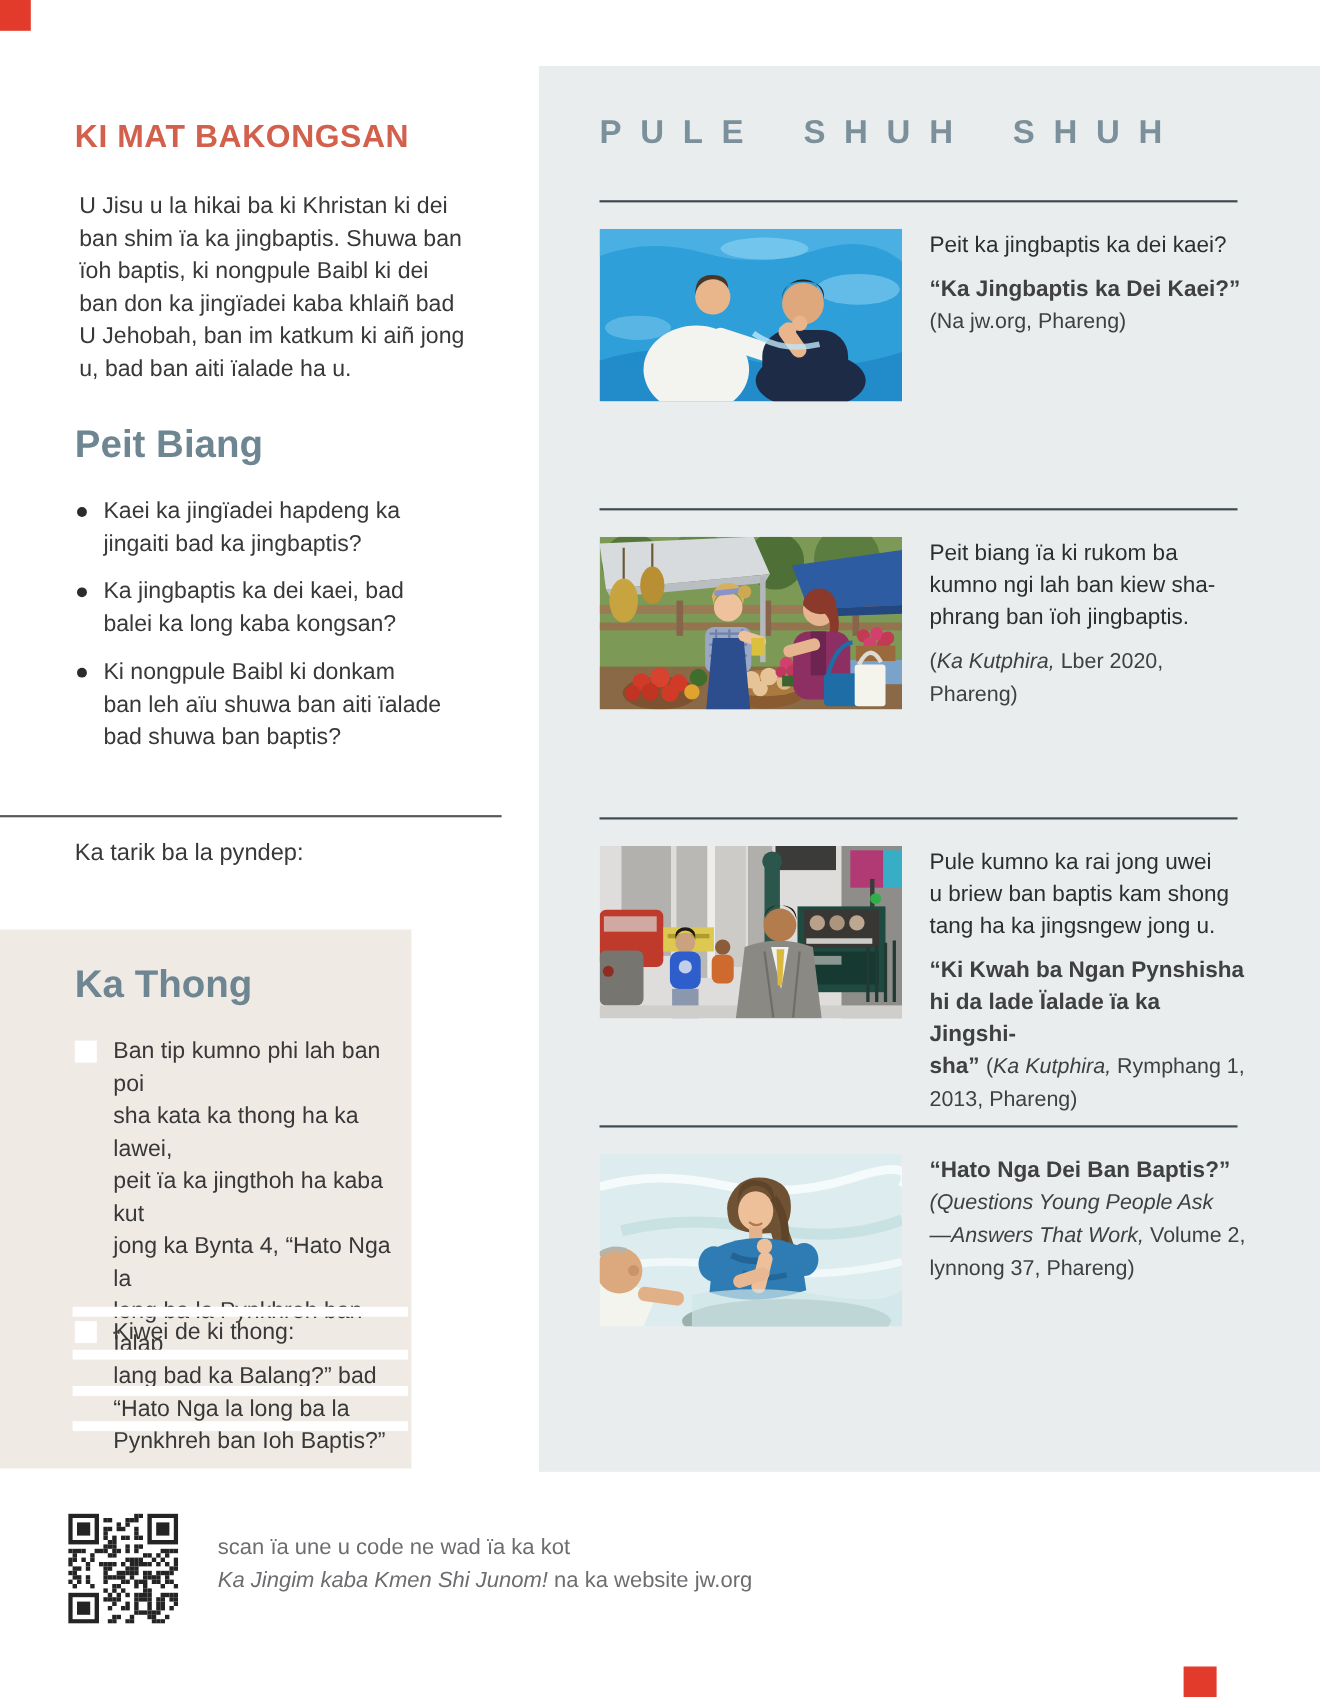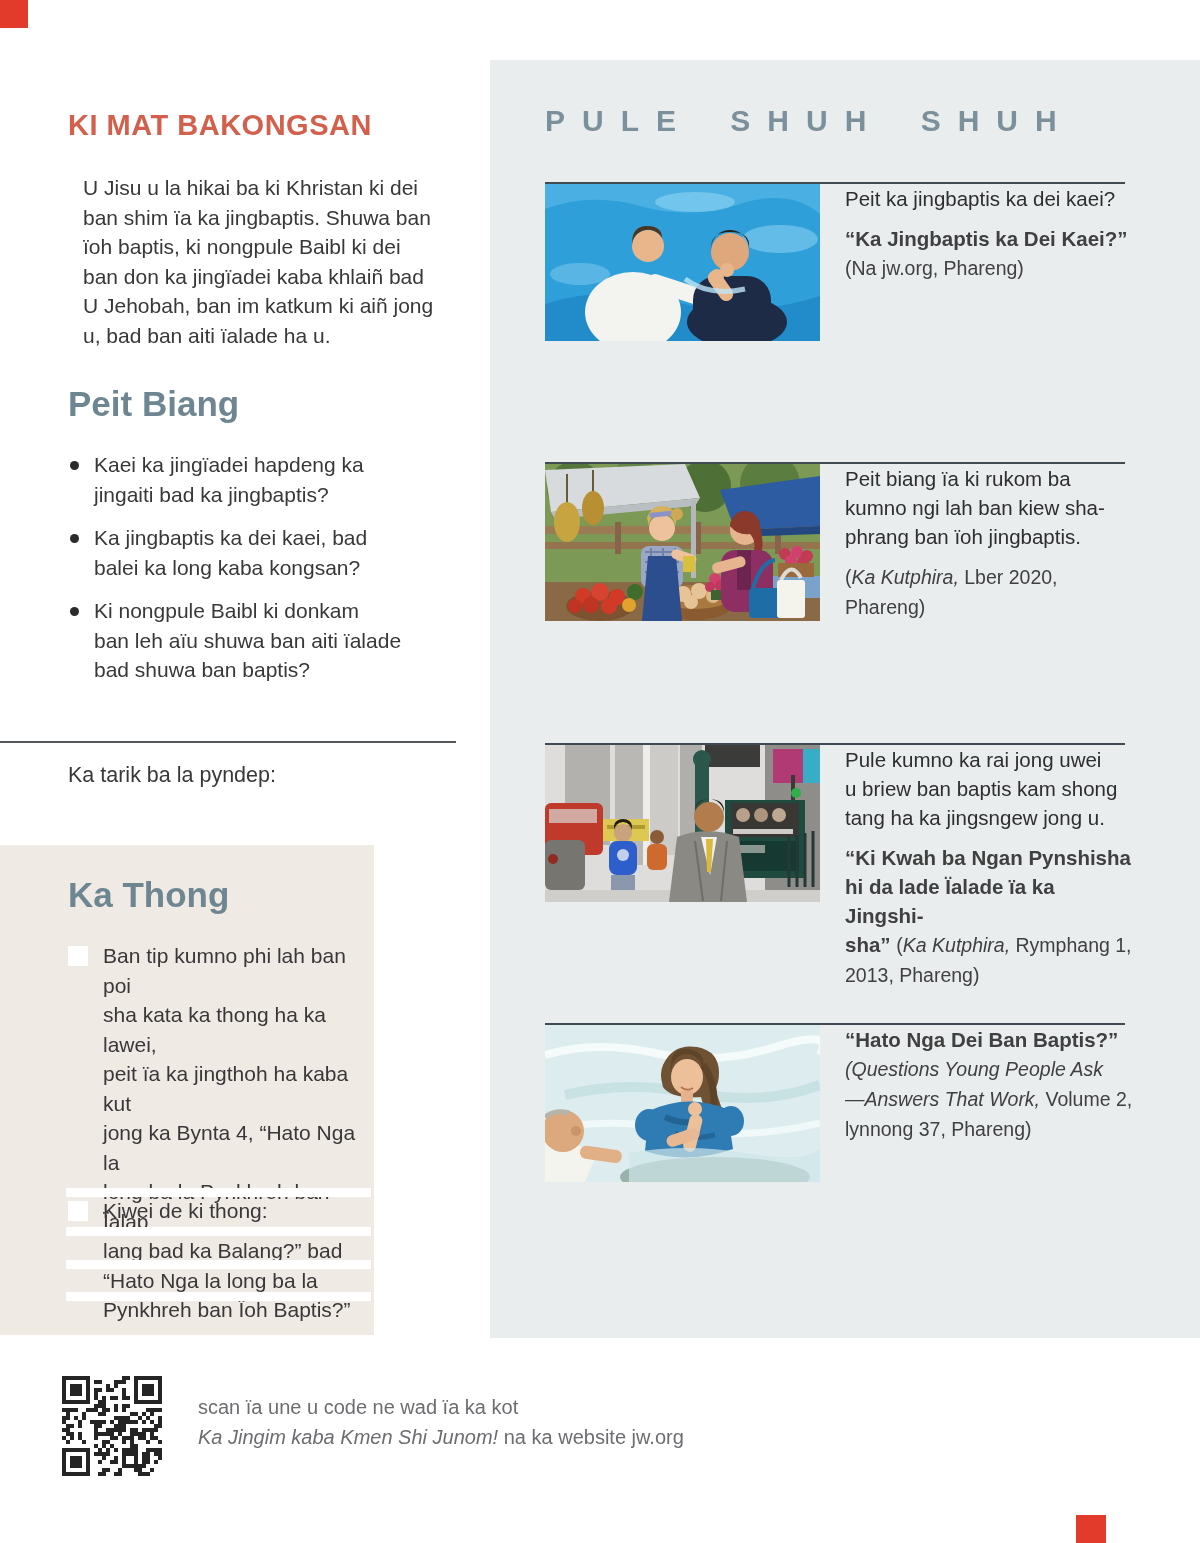--- a/index.html
+++ b/index.html
@@ -2,21 +2,21 @@
 <html style="--accent: #d2604c; --heading_blue: #6e8691; --panel_heading: #7b909b; --panel_bg: #e9edee; --box_bg: #f0eae5; --muted_text: #6c6d70; --marker_red: #e23b2c;"><head>
 <meta charset="utf-8">
 <style>
   html,body{margin:0;padding:0;background:#fff;}
   .page{position:relative;width:1200px;height:1543px;background:#fff;overflow:hidden;
         font-family:"Liberation Sans",sans-serif;color:#353535;}
   
   .left-col{position:absolute;left:68px;top:108px;width:400px;}
   .left-col h1{margin:0 0 31px 0;font-size:29px;line-height:34px;font-weight:bold;
                letter-spacing:.5px;color:var(--accent,#d2604c);}
-  .intro{margin:15px;font-size:21px;line-height:29.5px;white-space:pre-line;color:#383838;}
+  .intro{margin:4px;font-size:21px;line-height:29.5px;white-space:pre-line;color:#383838;}
   h2.sub{margin:34px 0 26px 0;font-size:35px;line-height:40px;font-weight:600;
          color:var(--heading_blue,#6e8691);}
   ul.qlist{margin:0;padding:0;list-style:none;}
   ul.qlist li{position:relative;padding-left:26px;margin:0 0 14px 0;
               font-size:21px;line-height:29.5px;white-space:pre-line;color:#383838;}
   ul.qlist li::before{content:"";position:absolute;left:2px;top:11px;width:9px;height:9px;
               border-radius:50%;background:#2b2b2b;}
   .left-rule{position:absolute;left:0;top:741px;width:456px;height:2px;background:#55595c;}
   .completed{position:absolute;left:68px;top:760px;margin:0;font-size:21.5px;line-height:30px;color:#383838;}
   
@@ -33,21 +33,21 @@
   .footer-text{position:absolute;left:198px;top:1392px;font-size:20px;line-height:30px;
                color:var(--muted_text,#6c6d70);}
   .it{font-style:italic;}
   
   .panel{position:absolute;left:490px;top:60px;width:767px;height:1278px;background:var(--panel_bg,#e9edee);}
   .panel-heading{position:absolute;left:55px;top:44px;margin:0;font-size:30px;font-weight:bold;
                  letter-spacing:17px;word-spacing:12px;color:var(--panel_heading,#7b909b);white-space:nowrap;}
   .entry{position:absolute;left:55px;width:592px;}
   .e1{top:122px;} .e2{top:402px;} .e3{top:683px;} .e4{top:963px;}
   .prule{width:580px;height:2px;background:#3f4a52;}
-  .ebody{display:flex;}
+  .ebody{display:flex;margin-top:24px;}
   .photo{flex:0 0 auto;margin:0;width:275px;height:157px;overflow:hidden;}
   .photo svg{display:block;width:275px;height:157px;}
   .etext{margin-left:25px;width:292px;}
   .desc{margin:0 0 11px 0;font-size:20.5px;line-height:29px;white-space:pre-line;color:#2e2e2e;}
   .cite-block{margin:0;font-size:20.5px;line-height:29px;white-space:pre-line;color:#404040;}
   .cite{font-weight:bold;}
   .src{font-weight:normal;font-size:19.5px;}
   .src-i{font-style:italic;}
   
   .marker{position:absolute;background:var(--marker_red,#e23b2c);}

